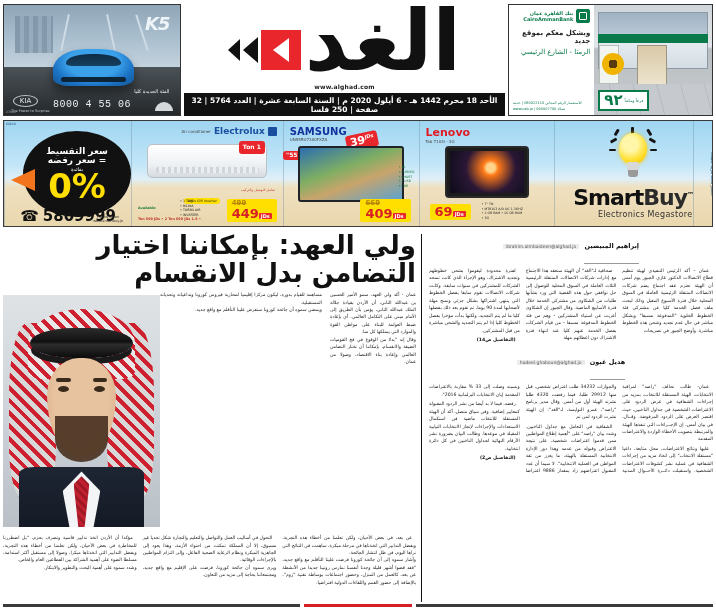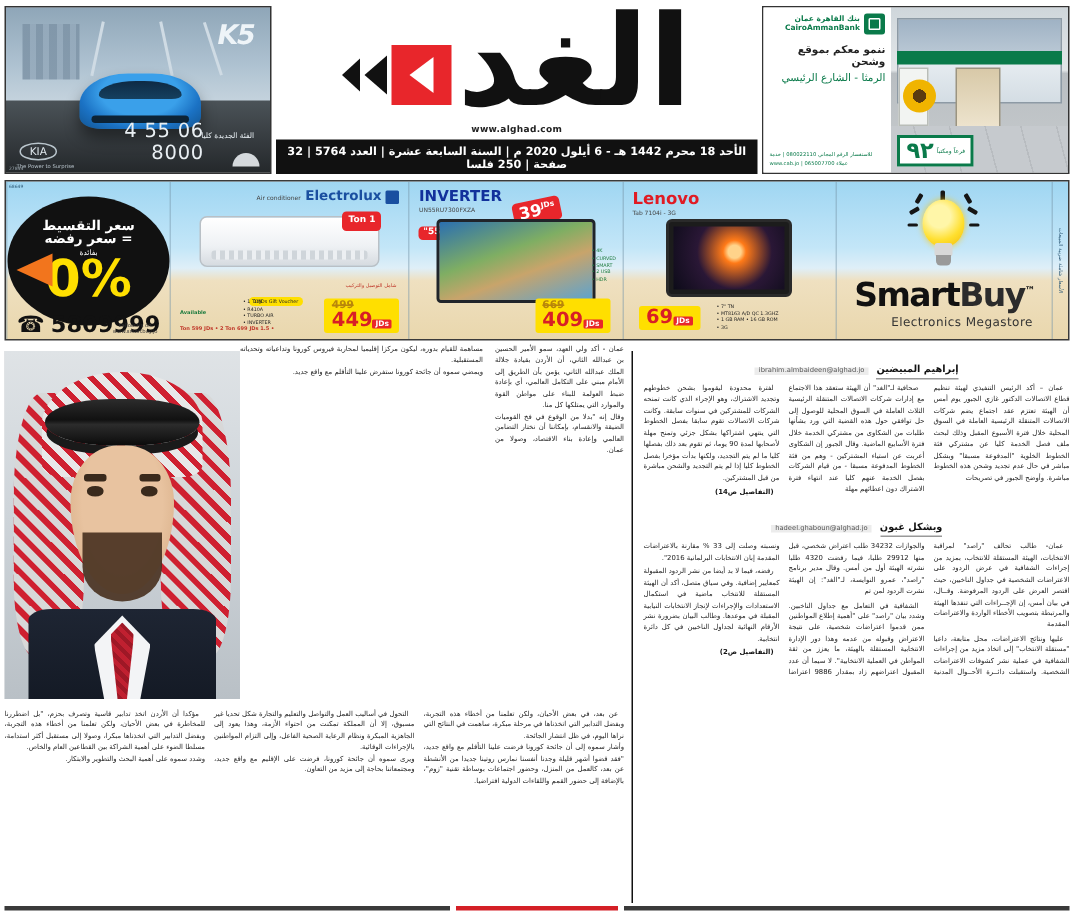--- a/index.html
+++ b/index.html
@@ -105,32 +105,32 @@
   }
   .kia-ad .car::before { content:""; position:absolute; left:16%; top:12%; width:68%; height:34%;
      background: linear-gradient(180deg,#0e2a44,#15405f); border-radius:45% 45% 12% 12%/70% 70% 20% 20%; }
   .kia-ad .car::after { content:""; position:absolute; left:10%; bottom:12%; width:80%; height:14%;
      background:#0d2336; border-radius:3px; }
   .kia-ad .k5 { position:absolute; right:6%; top:7%; color:#eef4f8; font-size:18px; font-weight:bold; font-style:italic; letter-spacing:-1px; }
   .kia-ad .ar-line { position:absolute; right:6%; bottom:19%; color:#e7eef3; font-size:5px; }
   .kia-ad .kia-logo { position:absolute; left:5%; bottom:7%; color:#dfe7ec; font-size:7px;
       border:1px solid #b9c5cc; border-radius:50%/50%; padding:1px 6px; }
   .kia-ad .kia-tag { position:absolute; left:4%; bottom:2%; color:#b8c4cc; font-size:3.5px; }
-  .kia-ad .phone { position:absolute; left:50%; transform:translateX(-50%); bottom:5%; color:#e9eff3; font-size:13px; letter-spacing:.5px; }
+  .kia-ad .phone { position:absolute; left:50%; transform:translateX(-50%); bottom:5%; color:#e9eff3; font-size:10px; letter-spacing:.5px;font-family:Liberation Mono, monospace; }
   .kia-ad .corner { position:absolute; right:4%; bottom:4%; width:18px; height:9px;
       background:#e8ecef; border-radius:18px 18px 0 0; opacity:.9;}
   .kia-ad .code { position:absolute; left:2px; bottom:1px; color:#9aa6ae; font-size:3px; }
 
   
   .sb-banner {
     margin:2px 3px 3px 3px; height:107px; border:1px solid #3a3a3a; position:relative; overflow:hidden;
     background: linear-gradient(180deg,#9fd6f2 0%, #c3e6f8 42%, #dfeff8 55%, #efe0c0 63%, #e9d7ad 100%);
     display:flex;
   }
-  .sb-cell { position:relative; border-left:1px solid rgba(120,150,170,.45); }
+  .sb-cell { position:relative; border-left:1px solid rgba(120,150,170,.45);padding-left:18px; }
   .sb-sideleft { width:12px; display:flex; align-items:center; justify-content:center; }
   .sb-sideleft span { writing-mode:vertical-rl; font-size:3.5px; color:#2e5a77; white-space:nowrap; }
   .sb-logo { width:152px; display:flex; flex-direction:column; align-items:center; justify-content:center; }
   .bulb { width:46px; height:54px; position:relative; }
   .bulb .glass { position:absolute; left:9px; top:4px; width:28px; height:32px; border-radius:50%;
       background: radial-gradient(circle at 40% 35%, #fff6a8 0 28%, #ffdf2e 60%, #f2b705 100%);
       box-shadow:0 0 4px rgba(255,200,0,.8); }
   .bulb .neck { position:absolute; left:17px; top:33px; width:12px; height:9px; background:#d8d8d8; border-radius:2px;}
   .bulb .base { position:absolute; left:18px; top:41px; width:10px; height:7px; background:#9a9a9a; border-radius:0 0 3px 3px;}
   .bulb .ray { position:absolute; width:7px; height:2.5px; background:#151515; border-radius:1px;}
@@ -185,21 +185,21 @@
     font-size:26px; font-weight:900; color:#111; text-align:right; line-height:1.08;
     letter-spacing:-.5px; margin:1px 0 4px 0;
   }
   .headline-sec {
     font-size:15.5px; font-weight:900; color:#111; text-align:right; line-height:1.12;
     border-top:2px solid #111; padding-top:3px; margin-top:1px;
   }
   .headline-sec.first { border-top:none; padding-top:0; }
 
   .byline { text-align:center; margin:3px 0 3px 0; }
-  .byline .nm { font-size:6.5px; font-weight:bold; color:#111; border-bottom:1px solid #999; display:inline-block; padding-bottom:2px;}
+  .byline .nm { font-size:6.5px; font-weight:bold; color:#111; border-bottom:1px solid #999; display:inline-block; padding-bottom:13px;}
   .byline .em { font-size:4.5px; color:#555; background:#ececec; display:inline-block; padding:0 3px; margin-top:1px; direction:ltr; }
 
   .cols3 { column-count:3; column-gap:6px; column-rule:none; }
   .body-txt {
     font-size:4.6px; line-height:1.62; color:#1c1c1c; text-align:justify;
     text-align-last:right;
   }
   .body-txt p { margin-bottom:2px; text-indent:4px; }
   .more-ref { font-size:4.6px; font-weight:bold; color:#111; text-align:left; direction:rtl; }
 
@@ -272,21 +272,21 @@
         </div>
       </div>
       <div class="cab-text">
         <div class="cab-logo">
           <span class="mark"></span>
           <span class="name">
             <span>بنك القاهرة عمان</span><br>
             <span>CairoAmmanBank</span>
           </span>
         </div>
-        <div class="cab-h1">ننمو معكم بموقع وشحن</div>
+        <div class="cab-h1">وبشكل معكم بموقع جديد</div>
         <div class="cab-h2">الرمثا - الشارع الرئيسي</div>
         <div class="cab-contact">للاستفسار الرقم المجاني 080022110 | خدمة عملاء 065007700 | www.cab.jo</div>
       </div>
     </div>
 
     <div class="masthead">
       <div class="mast-main">
         <div class="mast-word">الغد</div>
         <div class="mast-arrows">
           <span class="arrow-red-box">
@@ -351,21 +351,21 @@
       <div class="price-tag" style="left:10px;bottom:6px;font-size:13px;">
         <span>69</span><span class="jd">JDs</span>
       </div>
       <div class="specs" style="left:62px;bottom:5px;white-space:pre-line">• 7" TN
 • MT8163 A/D QC 1.3GHZ
 • 1 GB RAM • 16 GB ROM
 • 3G</div>
     </div>
 
     <div class="sb-cell sb-prod">
-      <div class="pname samsung">INVERTER</div>
+      <div class="pname samsung">SAMSUNG</div>
       <div class="pmodel">UN55RU7300FXZA</div>
       <div class="badge-circle" style="right:40px;top:12px;transform:rotate(-12deg);font-size:11px;">
         <span>39</span><sup style="font-size:5px">JDs</sup>
       </div>
       <div class="badge-circle" style="right:118px;top:30px;font-size:6px;padding:1px 3px;">55"</div>
       <div class="tvimg"></div>
       <div class="specs" style="right:4px;top:44px;white-space:pre-line;color:#1b7a3d">• 4K
 • CURVED
 • SMART
 • 2 USB
@@ -430,21 +430,21 @@
           <p>صحافية لـ"الغد" أن الهيئة ستعقد هذا الاجتماع مع إدارات شركات الاتصالات المتنقلة الرئيسية الثلاث العاملة في السوق المحلية للوصول إلى حل توافقي حول هذه القضية التي ورد بشأنها طلبات من الشكاوى من مشتركي الخدمة خلال فترة الأسابيع الماضية.
 وقال الجبور إن الشكاوى أعربت عن استياء المشتركين - وهم من فئة الخطوط المدفوعة مسبقا - من قيام الشركات بفصل الخدمة عنهم كليا عند انتهاء فترة الاشتراك دون اعطائهم مهلة</p>
           <p>لفترة محدودة ليقوموا بشحن خطوطهم وتجديد الاشتراك، وهو الإجراء الذي كانت تمنحه الشركات للمشتركين في سنوات سابقة.
 وكانت شركات الاتصالات تقوم سابقا بفصل الخطوط التي ينتهي اشتراكها بشكل جزئي وتمنح مهلة لأصحابها لمدة 90 يوما، ثم تقوم بعد ذلك بفصلها كليا ما لم يتم التجديد، ولكنها بدأت مؤخرا بفصل الخطوط كليا إذا لم يتم التجديد والشحن مباشرة من قبل المشتركين.</p>
           <p class="more-ref">(التفاصيل ص14)</p>
         </div>
       </div>
 
       <div style="margin-top:6px">
         <div class="byline">
-          <div class="nm">وبشكل غبون</div>
+          <div class="nm">هديل غبون</div>
           <div class="em">hadeel.ghaboun@alghad.jo</div>
         </div>
         <div class="cols3 body-txt">
           <p>عمان- طالب تحالف "راصد" لمراقبة الانتخابات، الهيئة المستقلة للانتخاب، بمزيد من إجراءات الشفافية في عرض الردود على الاعتراضات الشخصية في جداول الناخبين، حيث اقتصر العرض على الردود المرفوضة.
 وقــال، في بيان أمس، إن الإجــراءات التي تنفذها الهيئة والمرتبطة بتصويب الأخطاء الواردة والاعتراضات المقدمة</p>
           <p>عليها ونتائج الاعتراضات، محل متابعة، داعيا "مستقلة الانتخاب" إلى اتخاذ مزيد من إجراءات الشفافية في عملية نشر كشوفات الاعتراضات الشخصية.
 واستقبلت دائــرة الأحــوال المدنية والجوازات 34232 طلب اعتراض شخصي، قبل منها 29912 طلبا، فيما رفضت 4320 طلبا نشرته الهيئة أول من أمس.
 وقال مدير برنامج "راصد"، عمرو النوايسة، لـ"الغد": إن الهيئة نشرت الردود لمن تم</p>
           <p>الشفافية في التعامل مع جداول الناخبين.
 وشدد بيان "راصد" على "أهمية إطلاع المواطنين ممن قدموا اعتراضات شخصية، على نتيجة الاعتراض وقبوله من عدمه وهذا دور الإدارة الانتخابية المستقلة بالهيئة، ما يعزز من ثقة المواطن في العملية الانتخابية".
@@ -453,20 +453,21 @@
 وفي سياق متصل، أكد أن الهيئة المستقلة للانتخاب ماضية في استكمال الاستعدادات والإجراءات لإنجاز الانتخابات النيابية المقبلة في موعدها.
 وطالب البيان بضرورة نشر الأرقام النهائية لجداول الناخبين في كل دائرة انتخابية.</p>
           <p class="more-ref">(التفاصيل ص2)</p>
         </div>
       </div>
     </div>
 
     <div class="divider-v"></div>
 
     <div class="col-right">
+      <div class="headline-main">ولي العهد: بإمكاننا اختيار التضامن بدل الانقسام</div>
 
       <div style="display:flex; gap:5px; align-items:flex-start;">
         <div style="flex:0 0 86px">
           <div class="body-txt" style="white-space:pre-line">عمان - أكد ولي العهد، سمو الأمير الحسين بن عبدالله الثاني، أن الأردن بقيادة جلالة الملك عبدالله الثاني، يؤمن بأن الطريق إلى الأمام مبني على التكامل العالمي، أي بإعادة ضبط العولمة للبناء على مواطن القوة والموارد التي يمتلكها كل منا.
 وقال إنه "بدلا من الوقوع في فخ القوميات الضيقة والانقسام، بإمكاننا أن نختار التضامن العالمي وإعادة بناء الاقتصاد، وصولا من عمان.</div>
         </div>
         <div style="flex:1">
           <div class="photo-box">
             <div class="portrait">
               <div class="kuffiyeh-l"></div>

